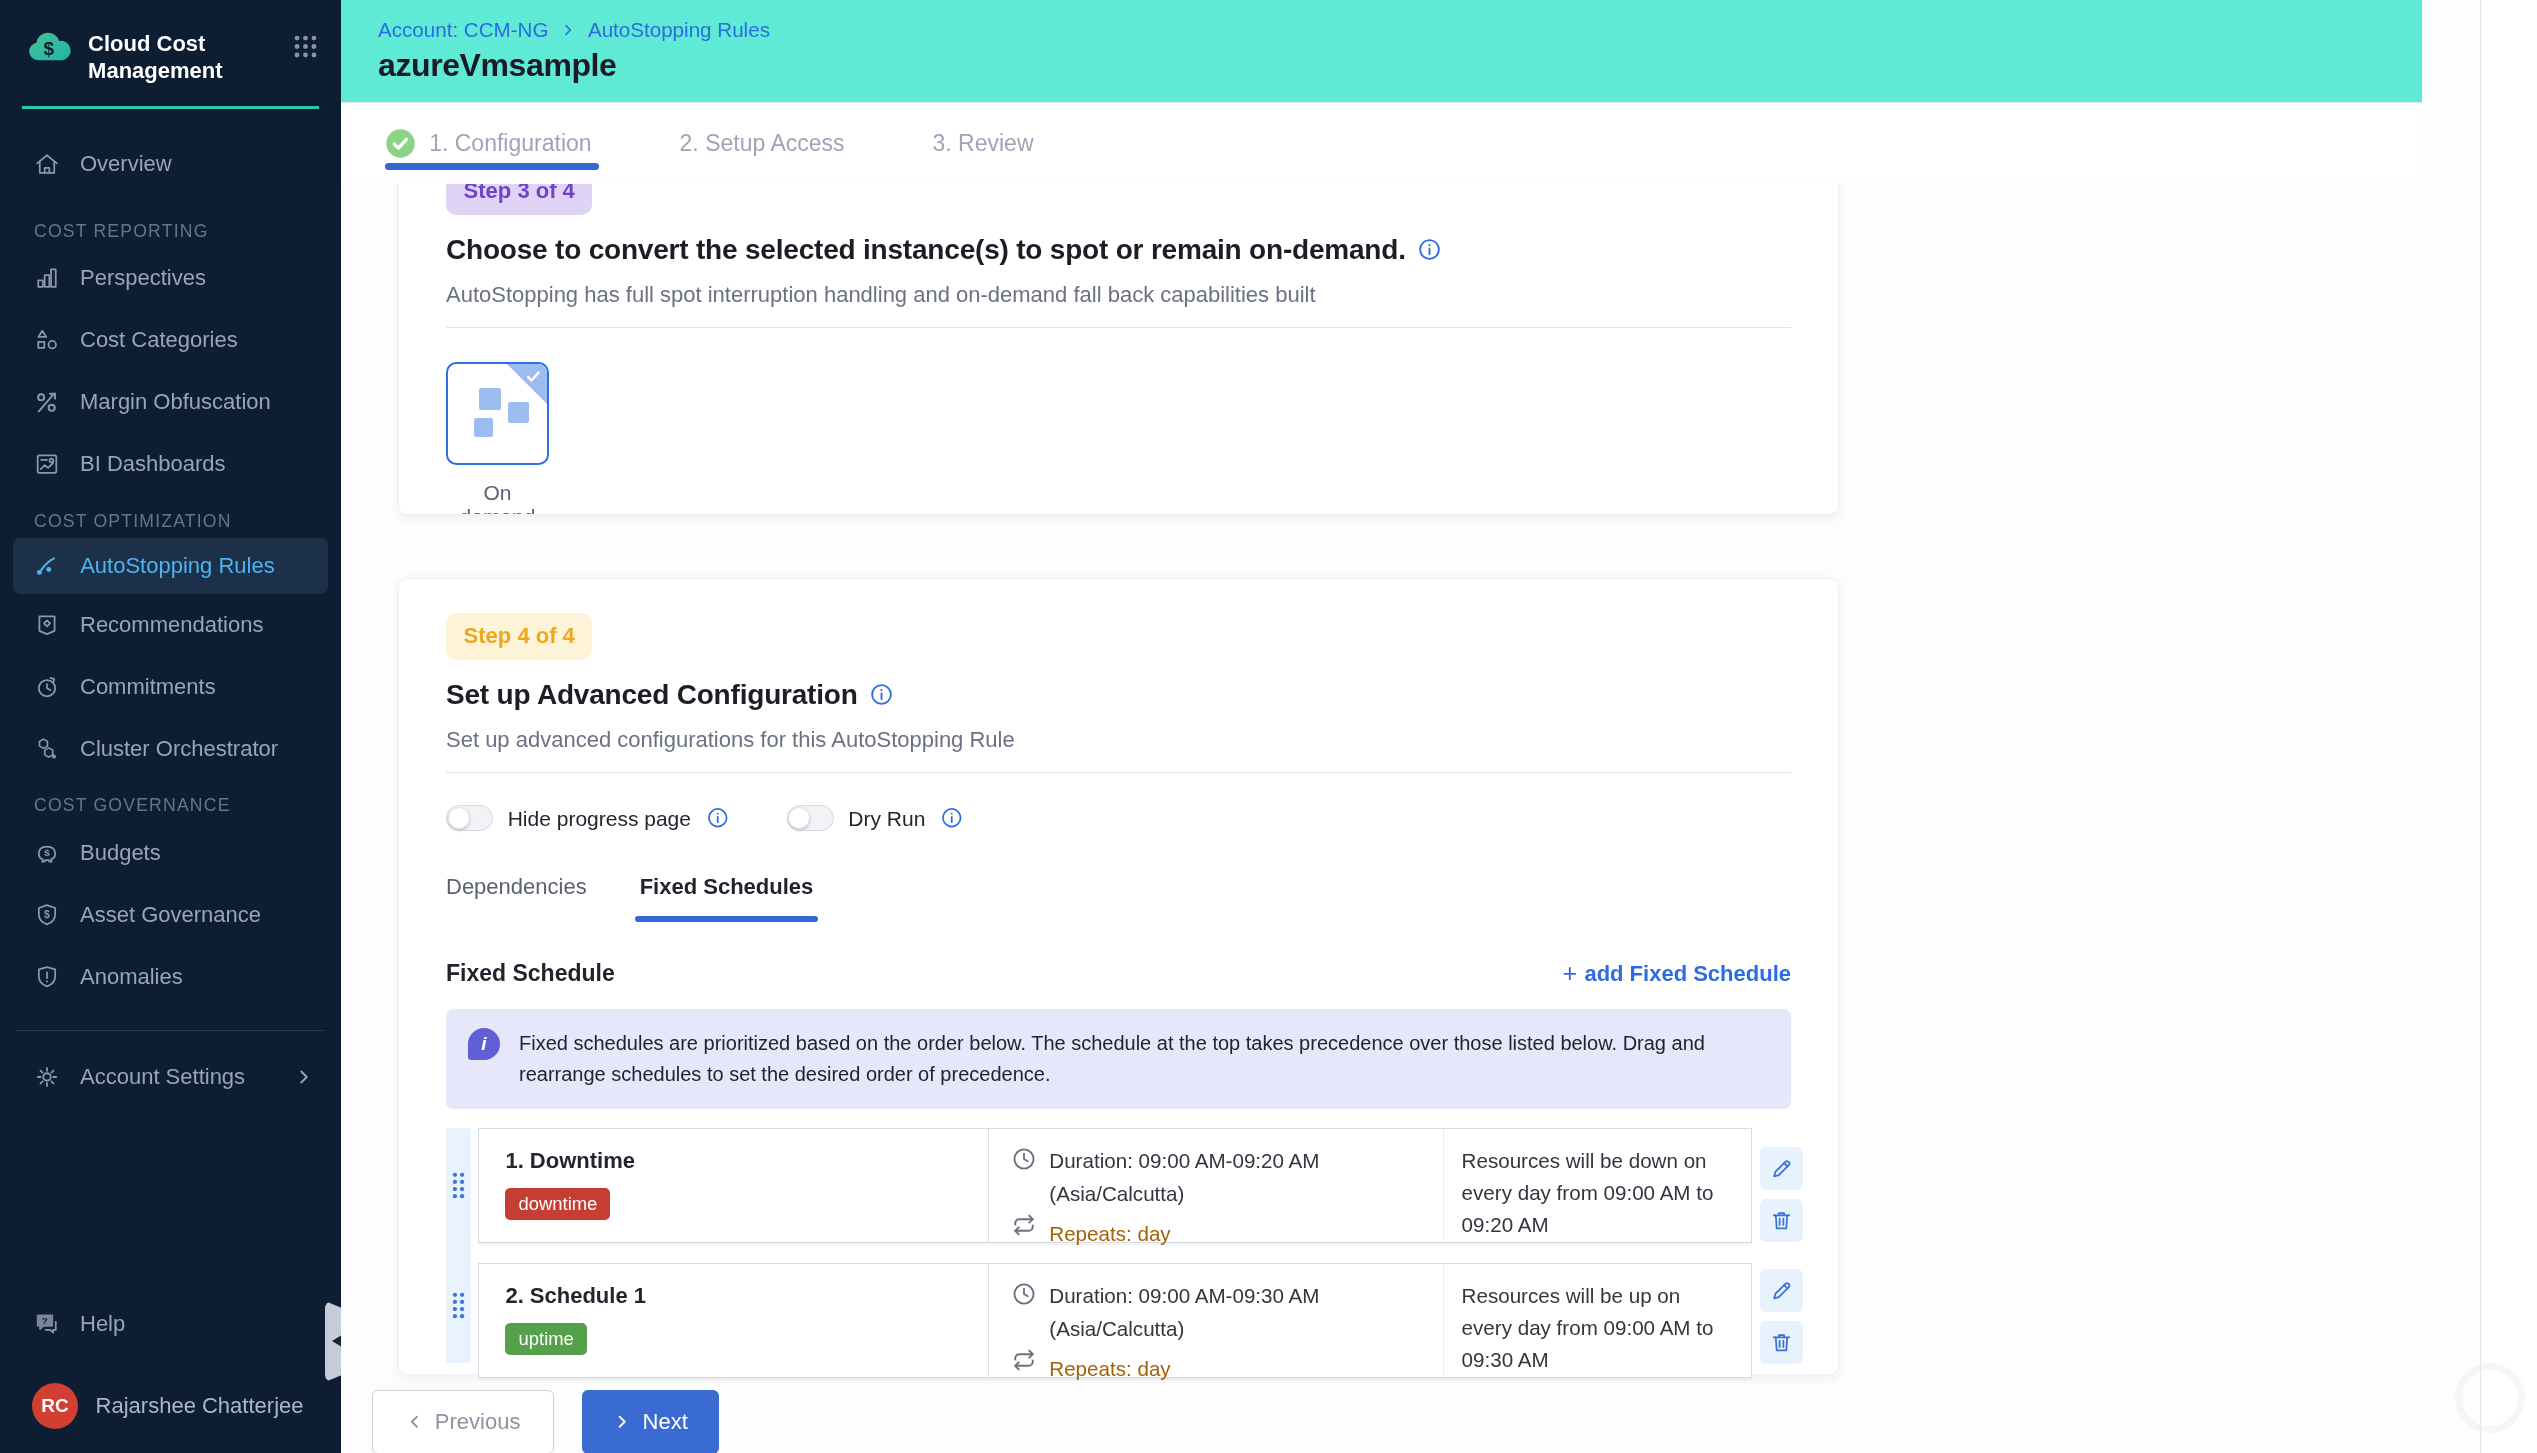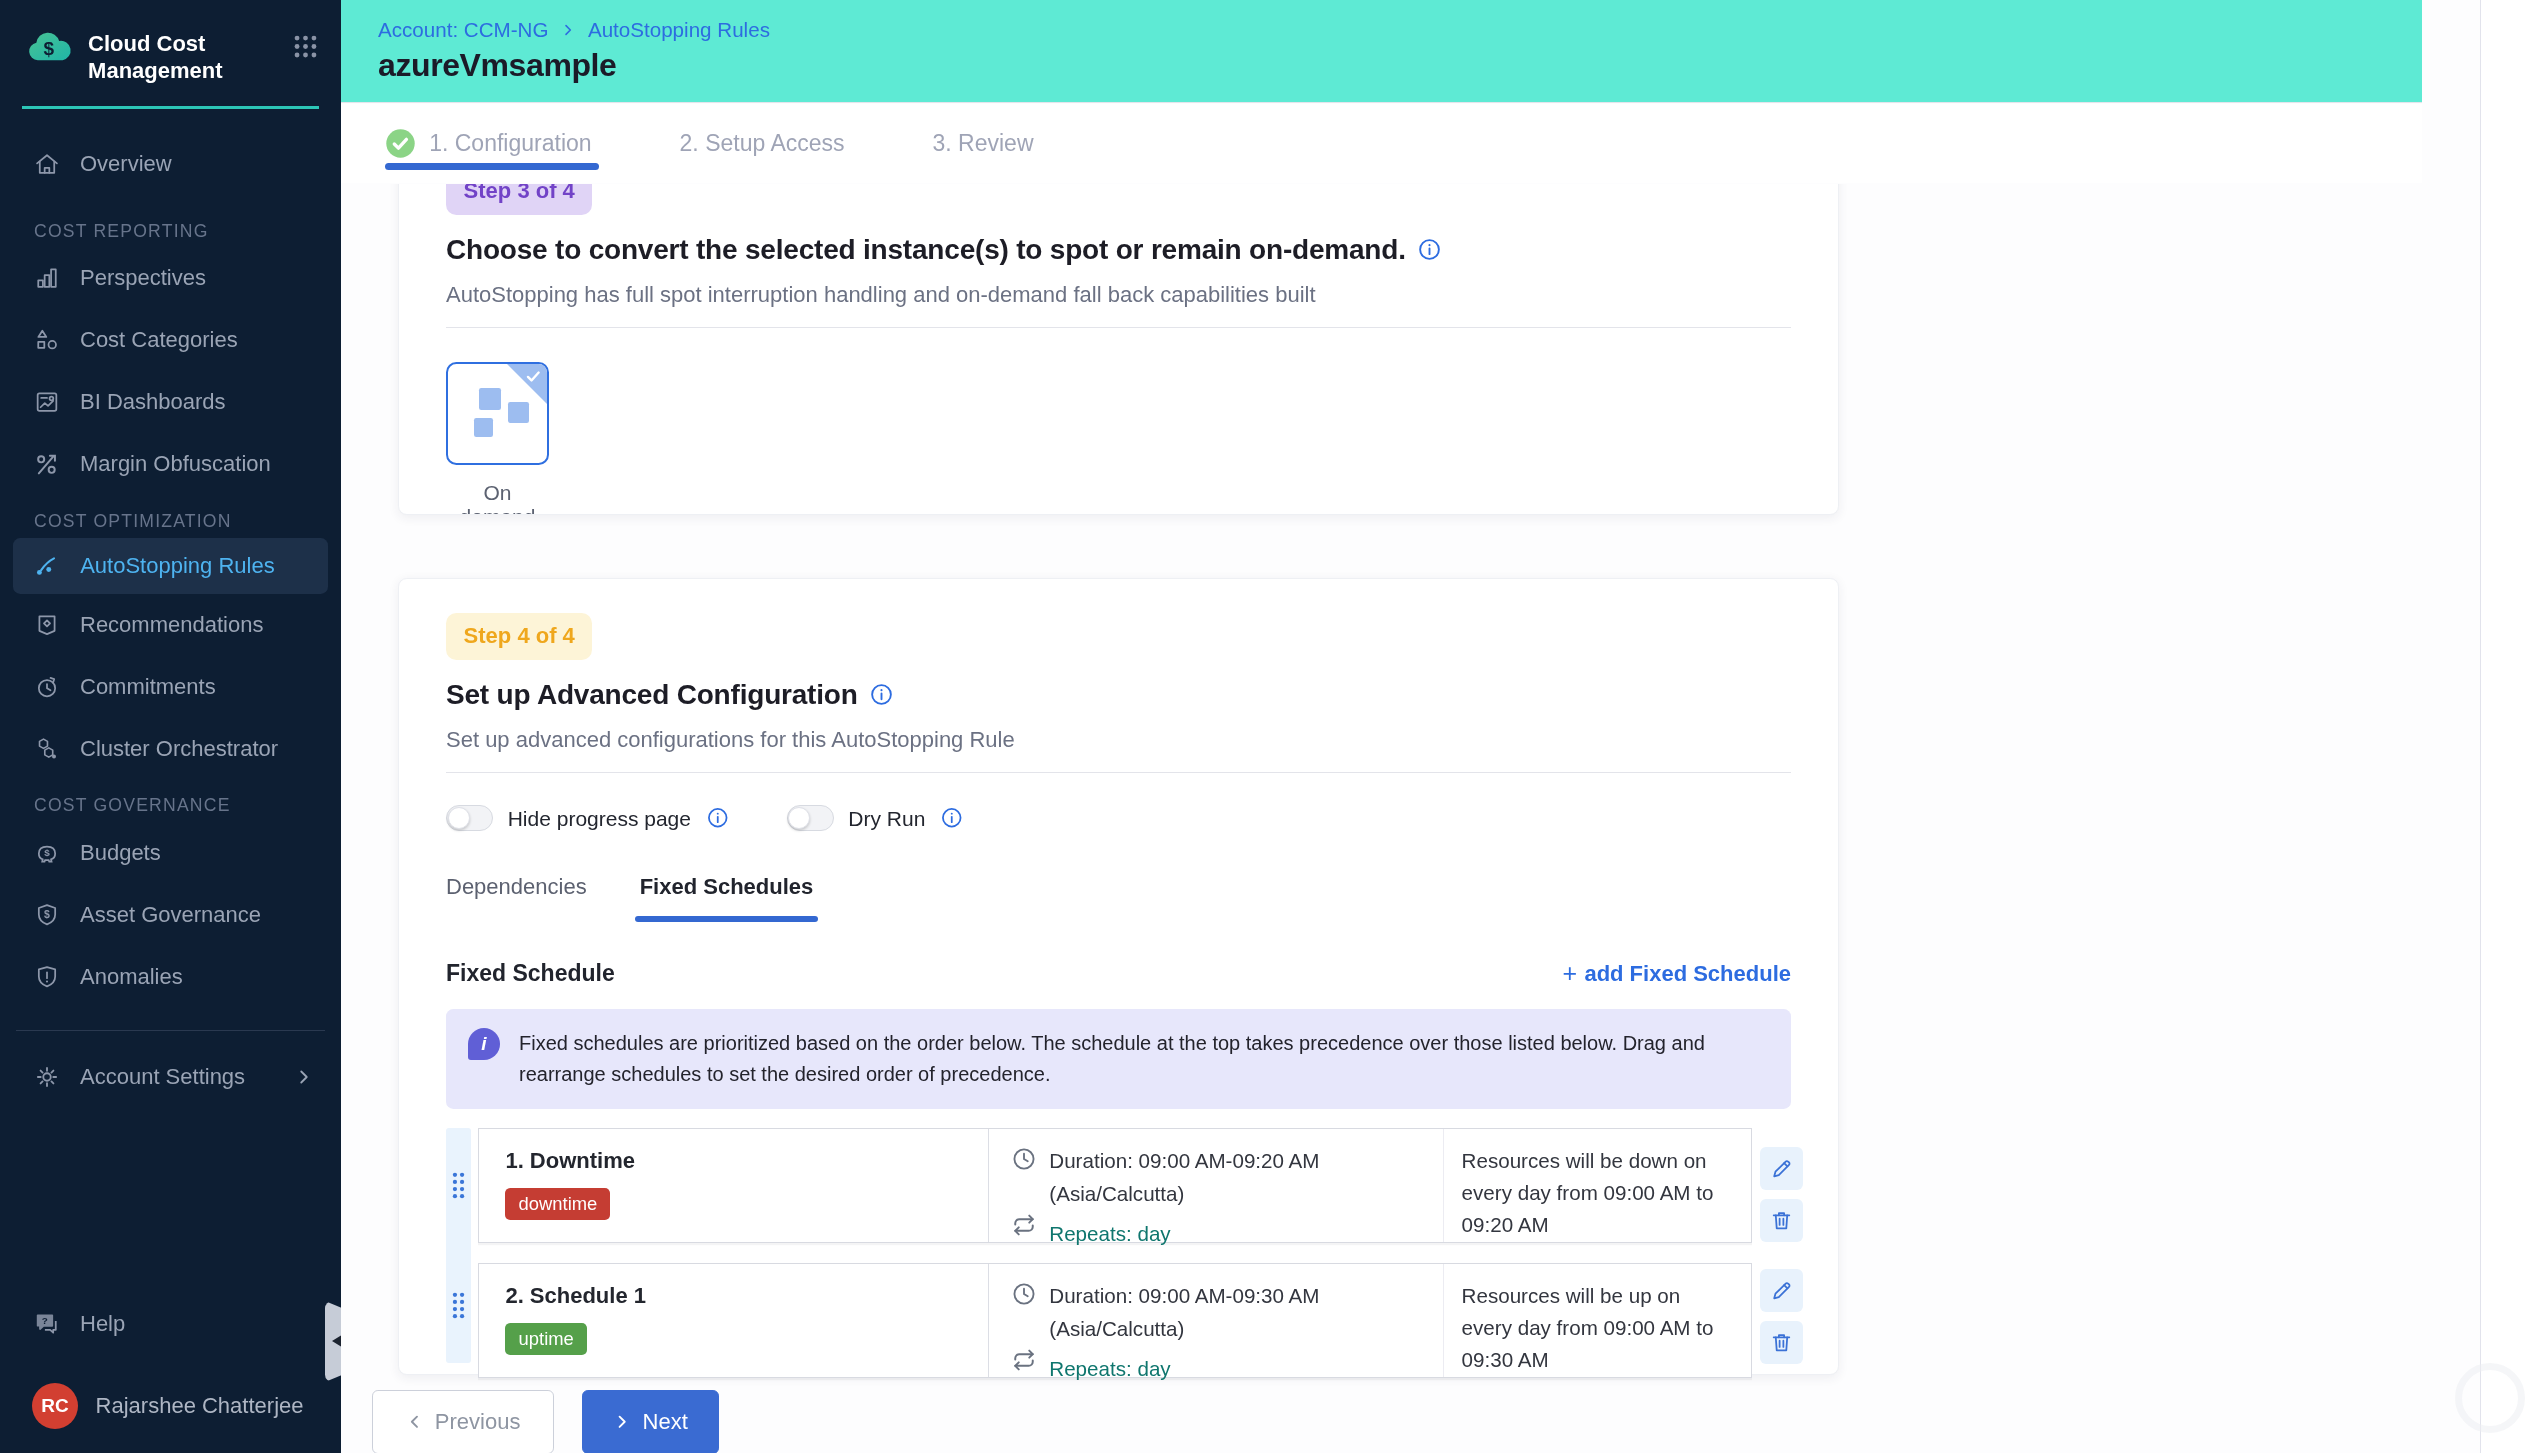--- a/index.html
+++ b/index.html
@@ -122,21 +122,21 @@
   .col-when { width:455px; padding:16px 20.6px 0 19px; border-right:1.5px solid #ececf2; display:flex; gap:10.3px; }
   .col-sum { flex:1; padding:16px 19px 0 17.6px; }
   .sname { font-size:22px; font-weight:700; color:#23262e; }
   .sbadge { display:inline-block; margin-top:13.2px; font-size:18.4px; color:#fff; padding:5.1px 13.2px; border-radius:5.1px; }
   .badge-downtime { background:#c53d33; }
   .badge-uptime { background:#55a04a; }
   .when-icons { width:31px; display:flex; flex-direction:column; align-items:center; color:#6a7280; }
   .wicon { width:28px; height:28px; }
   .wicon.rep { margin-top:38px; }
   .when-text { font-size:20.6px; color:#33363f; line-height:1.6; max-width:345px; }
-  .repeats { margin-top:10.3px; font-size:20.6px; color:#0f766e; }
+  .repeats { margin-top:10.3px; font-size:20.6px; color:#a16207; }
   .sum-text { font-size:20.6px; color:#33363f; line-height:1.55; max-width:279px; }
   .row-actions { position:absolute; left:1314px; width:44px; }
   .ra-1 { top:19px; } .ra-2 { top:141px; }
   .icon-btn { width:43px; height:43px; border-radius:5.9px; background:#e8f2fc; color:#3b72d6;
     display:flex; align-items:center; justify-content:center; cursor:pointer; }
   .icon-btn + .icon-btn { margin-top:8.8px; }
   .icon-btn svg { width:25px; height:25px; }
 
   .footer-btns { position:absolute; left:31px; top:1206px; display:flex; gap:28px; }
   .btn { height:64px; border-radius:5.9px; font-size:22px; display:flex; align-items:center; justify-content:center; gap:11.7px; cursor:pointer; }
@@ -206,39 +206,39 @@
           <svg viewBox="0 0 24 24" width="28" height="28" fill="none" stroke="currentColor" stroke-width="1.5" stroke-linejoin="round">
             <path d="M8 4 l3.4 5.4 h-6.8 Z"></path>
               <rect x="4.5" y="13.5" width="5.2" height="5.2"></rect>
               <circle cx="16.5" cy="16" r="3.2"></circle>
           </svg>
           </span>
         <span>Cost Categories</span>
       </div>
       <div class="nav-item">
         <span class="nico">
+          <svg viewBox="0 0 24 24" width="28" height="28" fill="none" stroke="currentColor" stroke-width="1.7" stroke-linecap="round">
+            <circle cx="7" cy="8" r="2.6"></circle>
+              <circle cx="16" cy="17" r="2.6"></circle>
+              <path d="M5 20 L17.5 5.5"></path>
+              <path d="M14.5 5 h4.3 v4.3"></path>
+          </svg>
+          </span>
+        <span>Margin Obfuscation</span>
+      </div>
+      <div class="nav-item">
+        <span class="nico">
           <svg viewBox="0 0 24 24" width="28" height="28" fill="none" stroke="currentColor" stroke-width="1.5" stroke-linecap="round" stroke-linejoin="round">
             <rect x="4" y="4.5" width="16" height="15" rx="1.5"></rect>
               <path d="M7 8.5 h5"></path>
               <circle cx="15.8" cy="9" r="1.6"></circle>
               <path d="M6.5 16.5 l3.6-3.6 2.8 2.4 4.4-4.2"></path>
           </svg>
           </span>
         <span>BI Dashboards</span>
-      </div>
-      <div class="nav-item">
-        <span class="nico">
-          <svg viewBox="0 0 24 24" width="28" height="28" fill="none" stroke="currentColor" stroke-width="1.7" stroke-linecap="round">
-            <circle cx="7" cy="8" r="2.6"></circle>
-              <circle cx="16" cy="17" r="2.6"></circle>
-              <path d="M5 20 L17.5 5.5"></path>
-              <path d="M14.5 5 h4.3 v4.3"></path>
-          </svg>
-          </span>
-        <span>Margin Obfuscation</span>
       </div>
 
       <div class="nav-section tight">COST OPTIMIZATION</div>
       <div class="nav-item active">
         <span class="nico">
           <svg viewBox="0 0 24 24" width="28" height="28" fill="none" stroke="currentColor" stroke-width="1.8" stroke-linecap="round">
             <circle cx="5.5" cy="17.5" r="2.1" fill="currentColor" stroke="none"></circle>
             <path d="M7 15.5 Q12 8.5 18 5.5"></path>
             <circle cx="13.5" cy="15" r="2.1" fill="currentColor" stroke="none"></circle>
           </svg>

